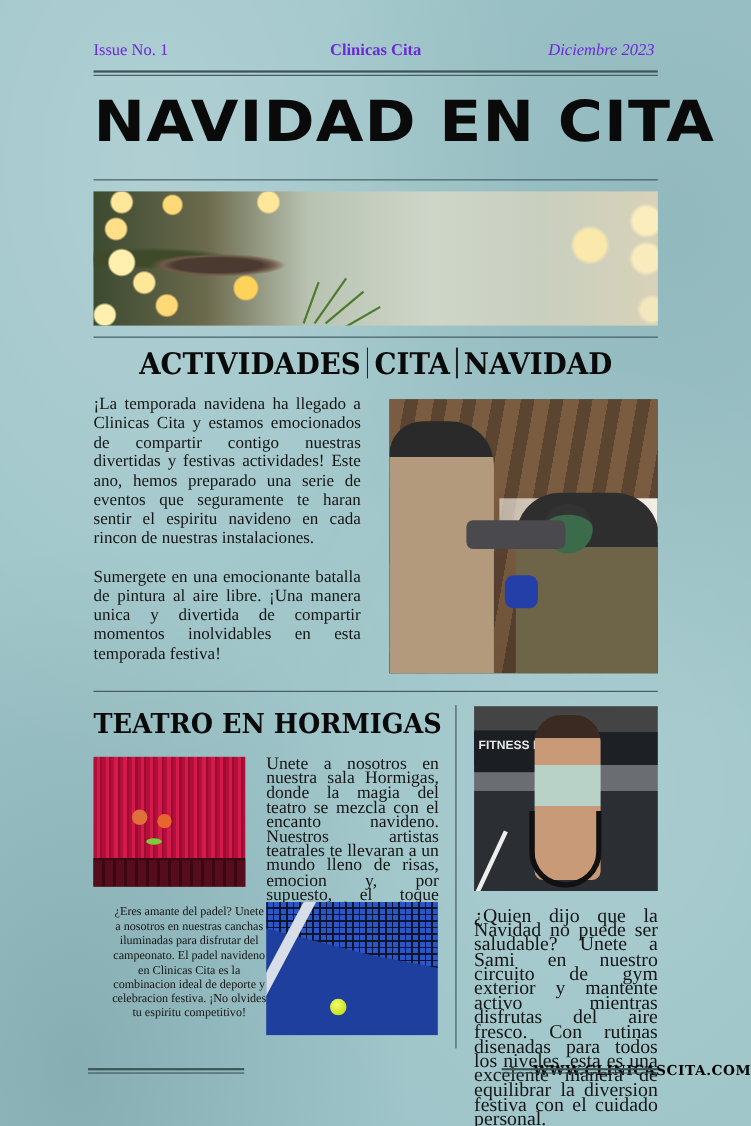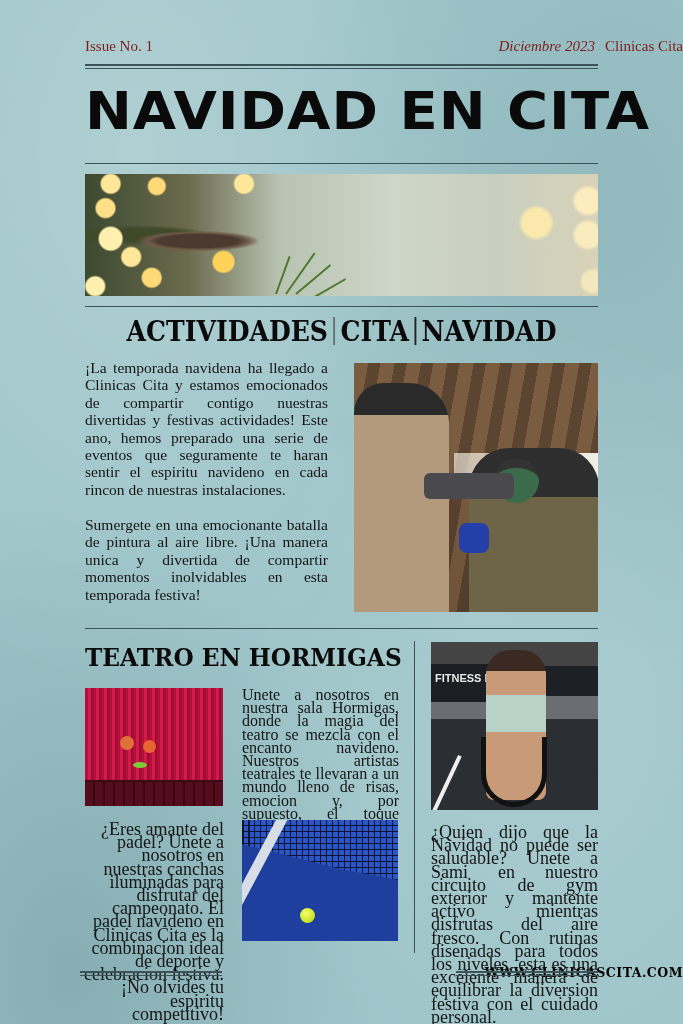--- a/index.html
+++ b/index.html
@@ -11,23 +11,23 @@
         radial-gradient(ellipse at 80% 70%, rgba(255,255,255,0.12), transparent 40%),
         radial-gradient(ellipse at 10% 95%, rgba(0,40,50,0.15), transparent 35%),
         radial-gradient(ellipse at 90% 20%, rgba(0,40,50,0.08), transparent 40%);
       font-family: "DejaVu Serif", serif;
       color: #111;
       position: relative;
     }
     .abs { position: absolute; }
 
     
-    .meta { top: 38px; font-family: "Liberation Serif", serif; font-size: 15px; color: #7f1d1d; }
+    .meta { top: 38px; font-family: "Liberation Serif", serif; font-size: 15px; color: #6d28d9; }
     .meta-left { left: 85px; }
-    .meta-center { left: 0; width: 683px; text-align: right; }
+    .meta-center { left: 0; width: 683px; text-align: center; font-weight: bold; }
     .meta-right { right: 88px; font-style: italic; }
 
     .dbl-rule { height: 5px; border-top: 2px solid #3c5458; border-bottom: 1px solid #3c5458; }
     .rule { height: 0; border-top: 1.5px solid #3c5458; }
 
     .masthead {
       left: 85px; top: 82px; width: 513px; height: 60px;
       font-family: "DejaVu Sans", sans-serif; font-weight: bold;
       font-size: 56px; letter-spacing: 1px; line-height: 60px;
       color: #0a0a0a; text-align: center;
@@ -104,21 +104,21 @@
       background:
         linear-gradient(180deg, transparent 0 78%, #3a0a14 78% 100%),
         repeating-linear-gradient(90deg, #b2103a 0 3px, #d41a4a 3px 6px, #9c0b30 6px 8px);
       overflow: hidden;
     }
     .seats { position: absolute; left: 0; bottom: 0; width: 100%; height: 24px;
       background: repeating-linear-gradient(90deg, #5a0d1e 0 8px, #3a0710 8px 10px); opacity: 0.85; }
     .ant { position: absolute; border-radius: 50%; }
 
     .p-teatro { left: 242px; top: 688px; width: 157px; font-size: 16px; line-height: 13.2px; }
-    .p-padel { left: 84px; top: 823px; width: 140px; font-size: 18px; line-height: 13.2px; text-align: right; }
+    .p-padel { left: 102px; top: 823px; width: 140px; font-size: 11px; line-height: 13.2px; text-align: center; }
     .photo-padel {
       left: 242px; top: 820px; width: 156px; height: 121px;
       background: #1f3f9e;
       overflow: hidden;
     }
     .net { position: absolute; left: 0; top: 0; width: 100%; height: 60px;
       background:
         repeating-linear-gradient(0deg, #0c1530 0 1.5px, transparent 1.5px 6px),
         repeating-linear-gradient(90deg, #0c1530 0 1.5px, transparent 1.5px 6px),
         #2a56c8;

